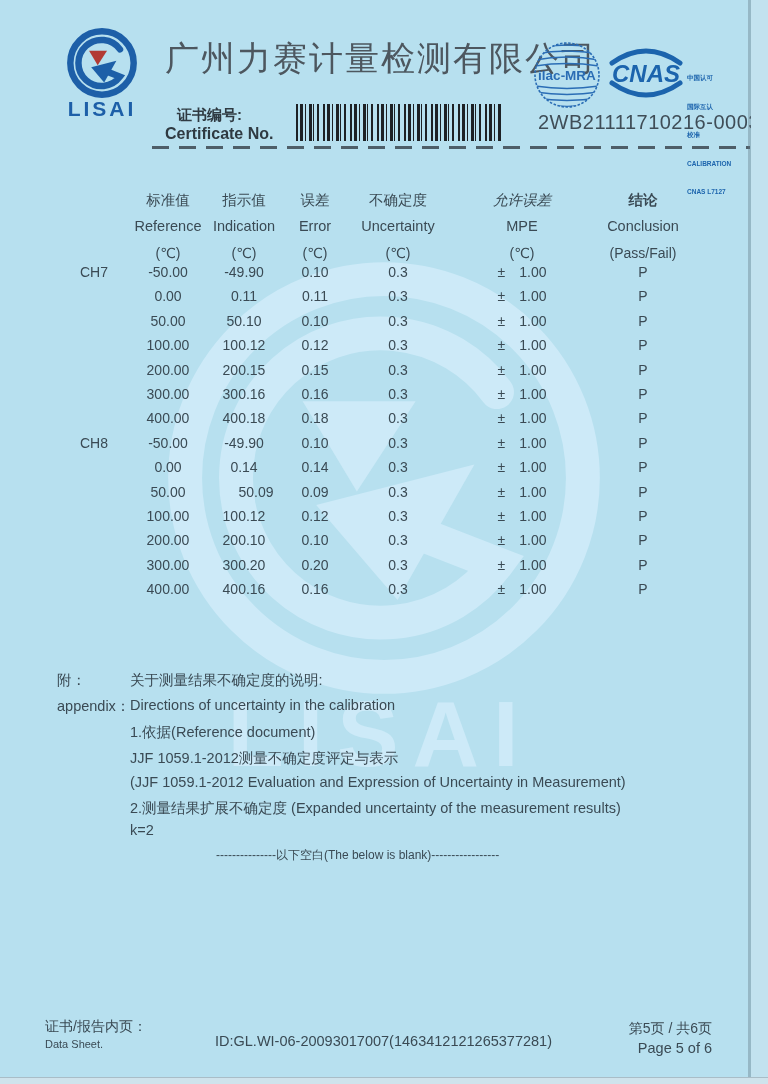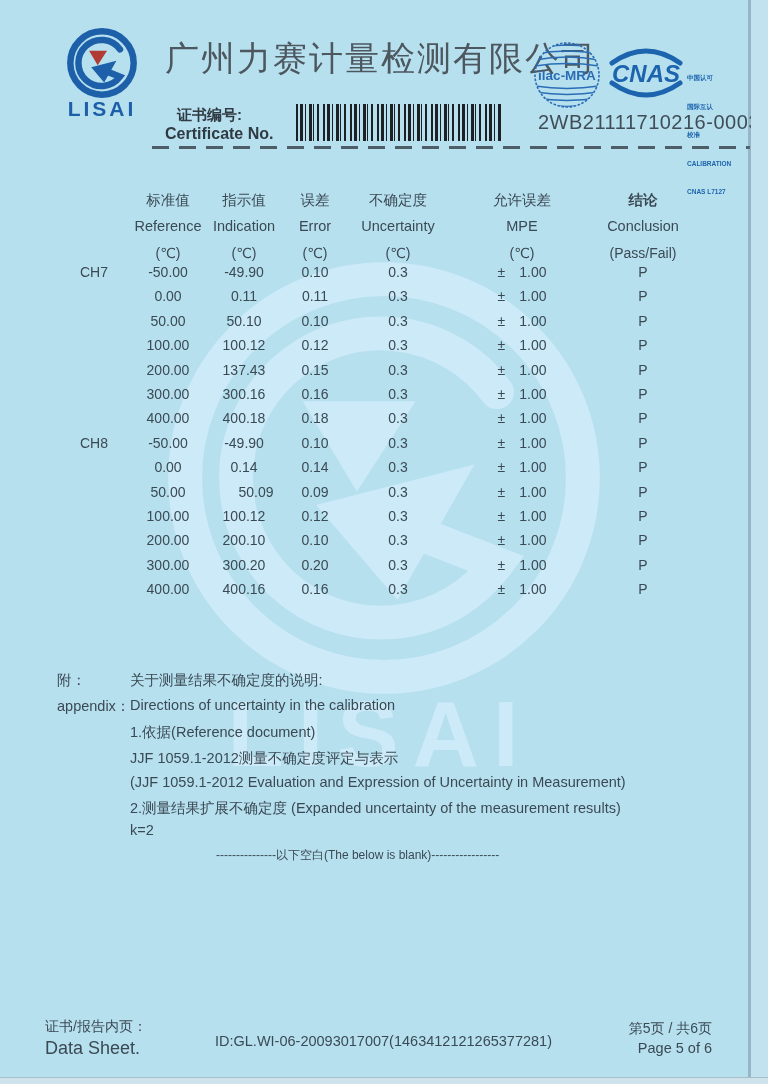--- a/index.html
+++ b/index.html
@@ -51,21 +51,21 @@
   .section-title{left:54px;top:169px;font-size:15px;}
   .t-cell{position:absolute;transform:translateX(-50%);white-space:pre;font-size:14px;}
   .t-head{font-size:14.5px;}
   .t-chan{position:absolute;white-space:pre;font-size:14px;}
   
   .ap-label{position:absolute;left:57px;white-space:pre;font-size:14.5px;}
   .ap-text{position:absolute;left:130px;white-space:pre;font-size:14.5px;}
   .blank-line{left:216px;top:847px;font-size:12px;}
   
   .f-left1{left:45px;top:1018px;font-size:14px;}
-  .f-left2{left:45px;top:1038px;font-size:18px;}
+  .f-left2{left:45px;top:1038px;font-size:11px;}
   .f-id{left:215px;top:1033px;font-size:14.5px;}
   .f-right1{right:56px;top:1020px;font-size:14px;text-align:right;}
   .f-right2{right:56px;top:1040px;font-size:14.5px;text-align:right;}
   
   .edge-right{position:absolute;top:0;left:748px;width:3px;height:1084px;background:rgba(96,118,132,.38);}
   .edge-right2{position:absolute;top:0;left:751px;width:17px;height:1084px;background:#c2e2ef;}
   .edge-bottom{position:absolute;left:0;top:1077px;width:768px;height:7px;background:#cfe3ec;border-top:1px solid rgba(96,118,132,.35);}
 </style>
 </head>
 <body>
@@ -128,21 +128,21 @@
   </div>
 
   <div class="dash-line"></div>
 
 
   <div id="cal-table">
       <div class="t-cell t-head" style="left: 168px; top: 191px;">标准值</div>
       <div class="t-cell t-head" style="left: 244px; top: 191px;">指示值</div>
       <div class="t-cell t-head" style="left: 315px; top: 191px;">误差</div>
       <div class="t-cell t-head" style="left: 398px; top: 191px;">不确定度</div>
-      <div class="t-cell t-head" style="left: 522px; top: 191px;">允许误差</div>
+      <div class="t-cell t-head" style="left: 522px; top: 191px; font-style: italic;">允许误差</div>
       <div class="t-cell t-head" style="left: 643px; top: 191px; font-weight: bold;">结论</div>
       <div class="t-cell t-head" style="left: 168px; top: 218px;">Reference</div>
       <div class="t-cell t-head" style="left: 244px; top: 218px;">Indication</div>
       <div class="t-cell t-head" style="left: 315px; top: 218px;">Error</div>
       <div class="t-cell t-head" style="left: 398px; top: 218px;">Uncertainty</div>
       <div class="t-cell t-head" style="left: 522px; top: 218px;">MPE</div>
       <div class="t-cell t-head" style="left: 643px; top: 218px;">Conclusion</div>
       <div class="t-cell" style="left: 168px; top: 245px;">(℃)</div>
       <div class="t-cell" style="left: 244px; top: 245px;">(℃)</div>
       <div class="t-cell" style="left: 315px; top: 245px;">(℃)</div>
@@ -168,21 +168,21 @@
       <div class="t-cell" style="left: 398px; top: 312.8px;">0.3</div>
       <div class="t-cell" style="left: 522px; top: 312.8px;">±  1.00</div>
       <div class="t-cell" style="left: 643px; top: 312.8px;">P</div>
       <div class="t-cell" style="left: 168px; top: 337.2px;">100.00</div>
       <div class="t-cell" style="left: 244px; top: 337.2px;">100.12</div>
       <div class="t-cell" style="left: 315px; top: 337.2px;">0.12</div>
       <div class="t-cell" style="left: 398px; top: 337.2px;">0.3</div>
       <div class="t-cell" style="left: 522px; top: 337.2px;">±  1.00</div>
       <div class="t-cell" style="left: 643px; top: 337.2px;">P</div>
       <div class="t-cell" style="left: 168px; top: 361.6px;">200.00</div>
-      <div class="t-cell" style="left: 244px; top: 361.6px;">137.43</div>
+      <div class="t-cell" style="left: 244px; top: 361.6px;">200.15</div>
       <div class="t-cell" style="left: 315px; top: 361.6px;">0.15</div>
       <div class="t-cell" style="left: 398px; top: 361.6px;">0.3</div>
       <div class="t-cell" style="left: 522px; top: 361.6px;">±  1.00</div>
       <div class="t-cell" style="left: 643px; top: 361.6px;">P</div>
       <div class="t-cell" style="left: 168px; top: 386px;">300.00</div>
       <div class="t-cell" style="left: 244px; top: 386px;">300.16</div>
       <div class="t-cell" style="left: 315px; top: 386px;">0.16</div>
       <div class="t-cell" style="left: 398px; top: 386px;">0.3</div>
       <div class="t-cell" style="left: 522px; top: 386px;">±  1.00</div>
       <div class="t-cell" style="left: 643px; top: 386px;">P</div>

